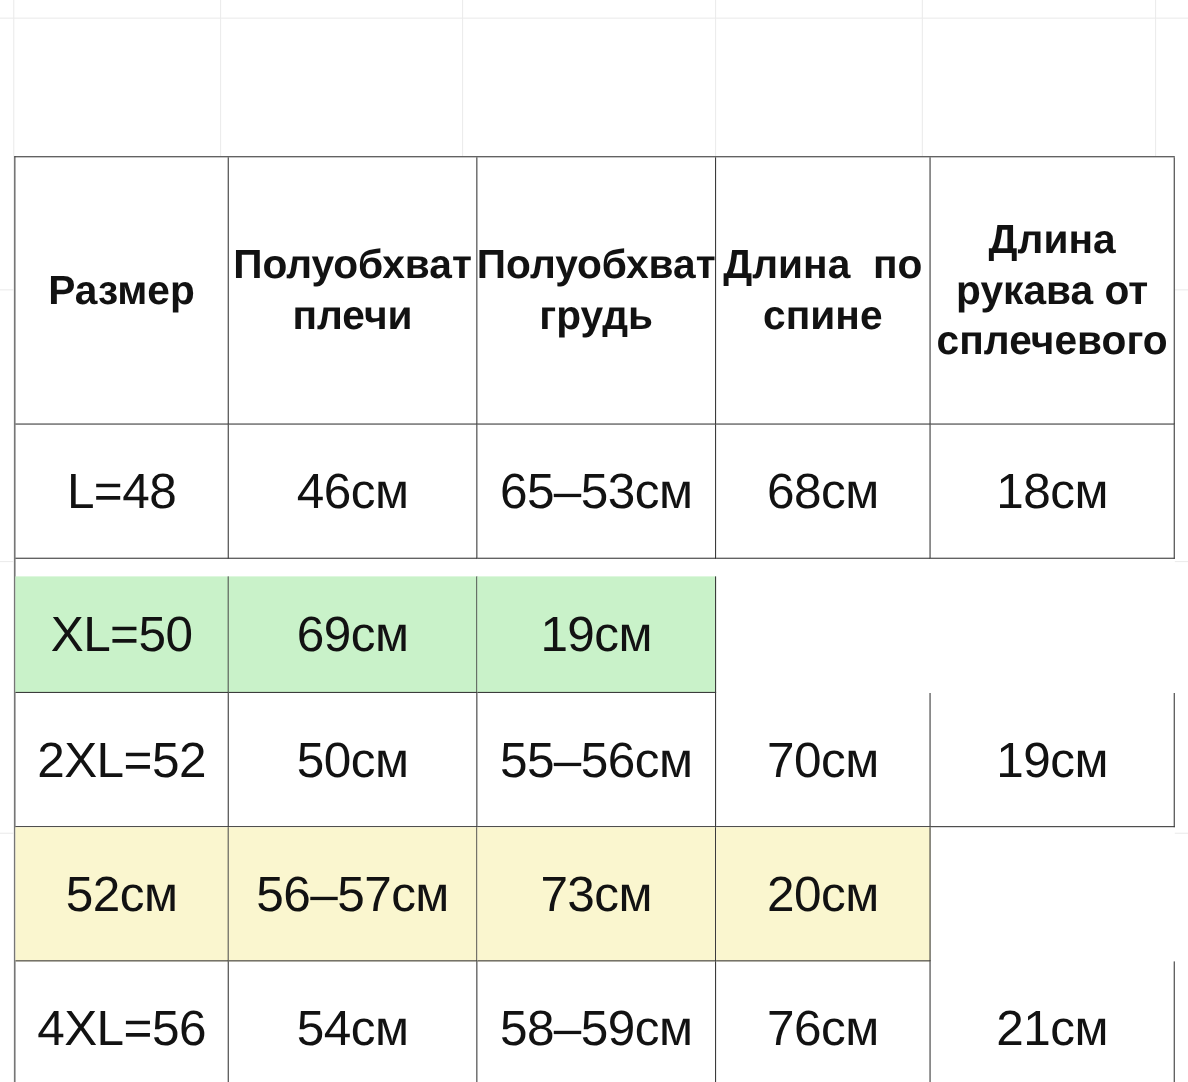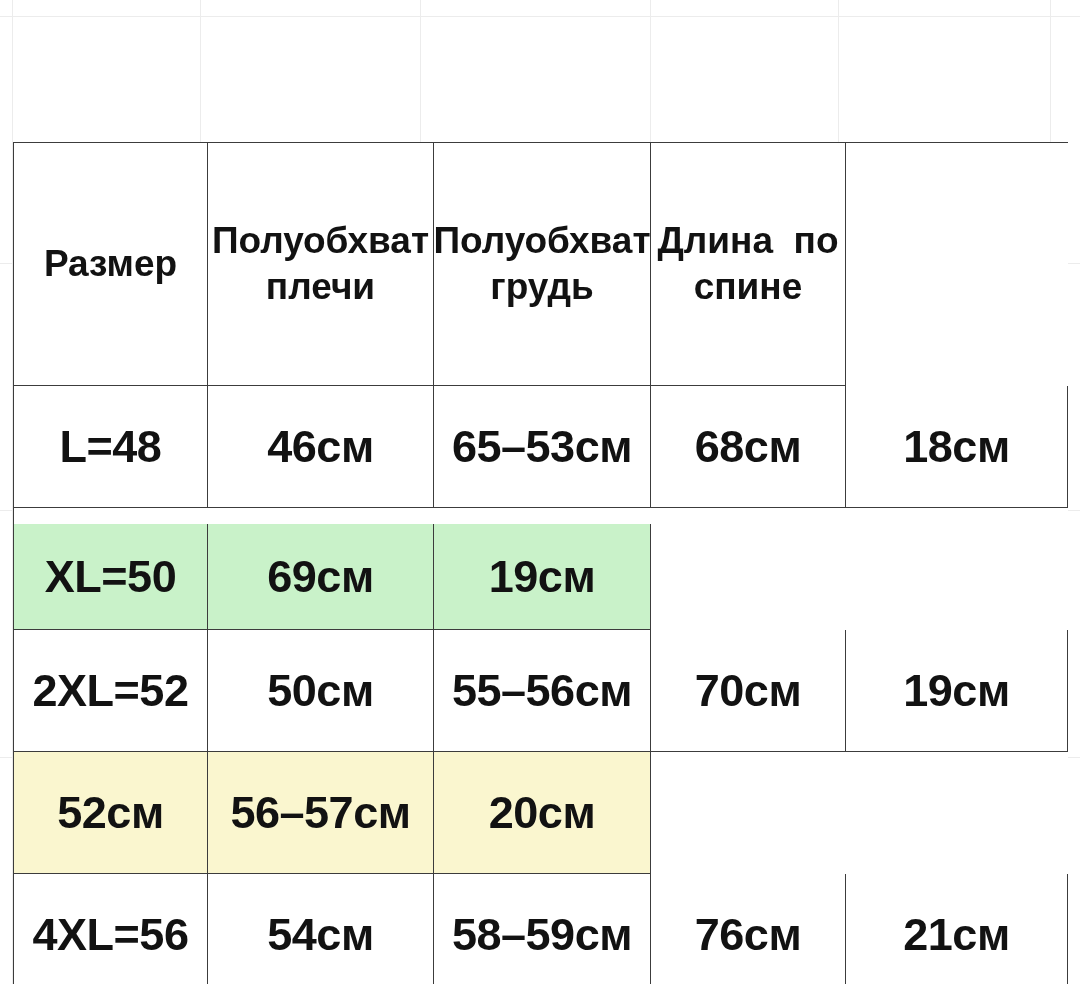--- a/index.html
+++ b/index.html
@@ -63,21 +63,21 @@
     background: transparent;
   }
   .t-row.header .t-cell {
     font-size: 37px;
     font-weight: 700;
     line-height: 1.24;
     white-space: pre-wrap;
   }
   .t-row.data .t-cell {
     font-size: 45px;
-    font-weight: 700;
+    font-weight: 400;
     letter-spacing: -0.5px;
   }
   .t-row.hl-green  .t-cell { background: var(--hl-green, #c9f2c9); margin-top: 16px; }
   .t-row.hl-yellow .t-cell { background: var(--hl-yellow, #faf6cf); }
 </style>
 </head>
 <body>
 
 <div class="canvas">
 
@@ -97,20 +97,23 @@
   <div class="size-table">
 
     <div class="t-row header">
       <div class="t-cell">Размер</div>
       <div class="t-cell">Полуобхват
 плечи</div>
       <div class="t-cell">Полуобхват
 грудь</div>
       <div class="t-cell">Длина  по
 спине</div>
+      <div class="t-cell">Длина
+рукава от
+сплечевого</div>
     </div>
 
     <div class="t-row data">
       <div class="t-cell">L=48</div>
       <div class="t-cell">46см</div>
       <div class="t-cell">65–53см</div>
       <div class="t-cell">68см</div>
       <div class="t-cell">18см</div>
     </div>
 
@@ -124,20 +127,21 @@
       <div class="t-cell">2XL=52</div>
       <div class="t-cell">50см</div>
       <div class="t-cell">55–56см</div>
       <div class="t-cell">70см</div>
       <div class="t-cell">19см</div>
     </div>
 
     <div class="t-row data hl-yellow">
       <div class="t-cell">52см</div>
       <div class="t-cell">56–57см</div>
+      <div class="t-cell">73см</div>
       <div class="t-cell">20см</div>
     </div>
 
     <div class="t-row data">
       <div class="t-cell">4XL=56</div>
       <div class="t-cell">54см</div>
       <div class="t-cell">58–59см</div>
       <div class="t-cell">76см</div>
       <div class="t-cell">21см</div>
     </div>

